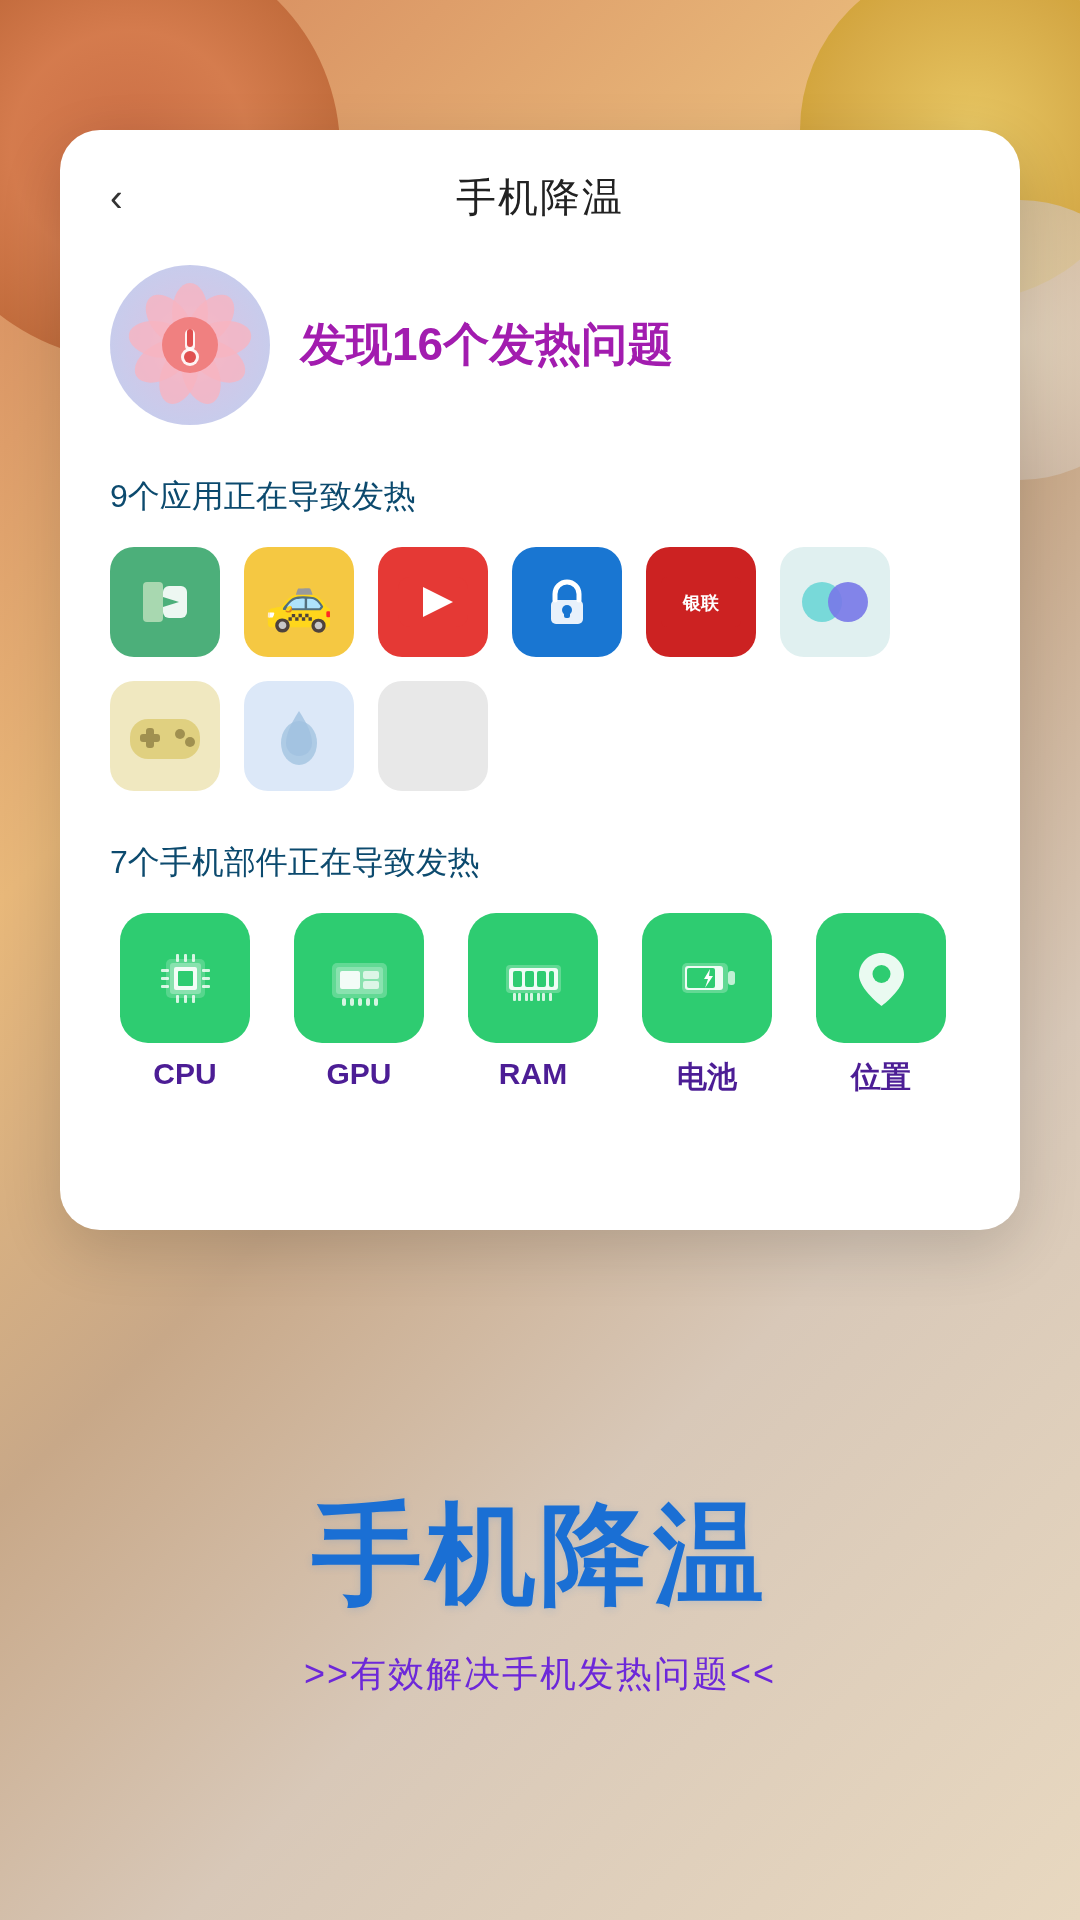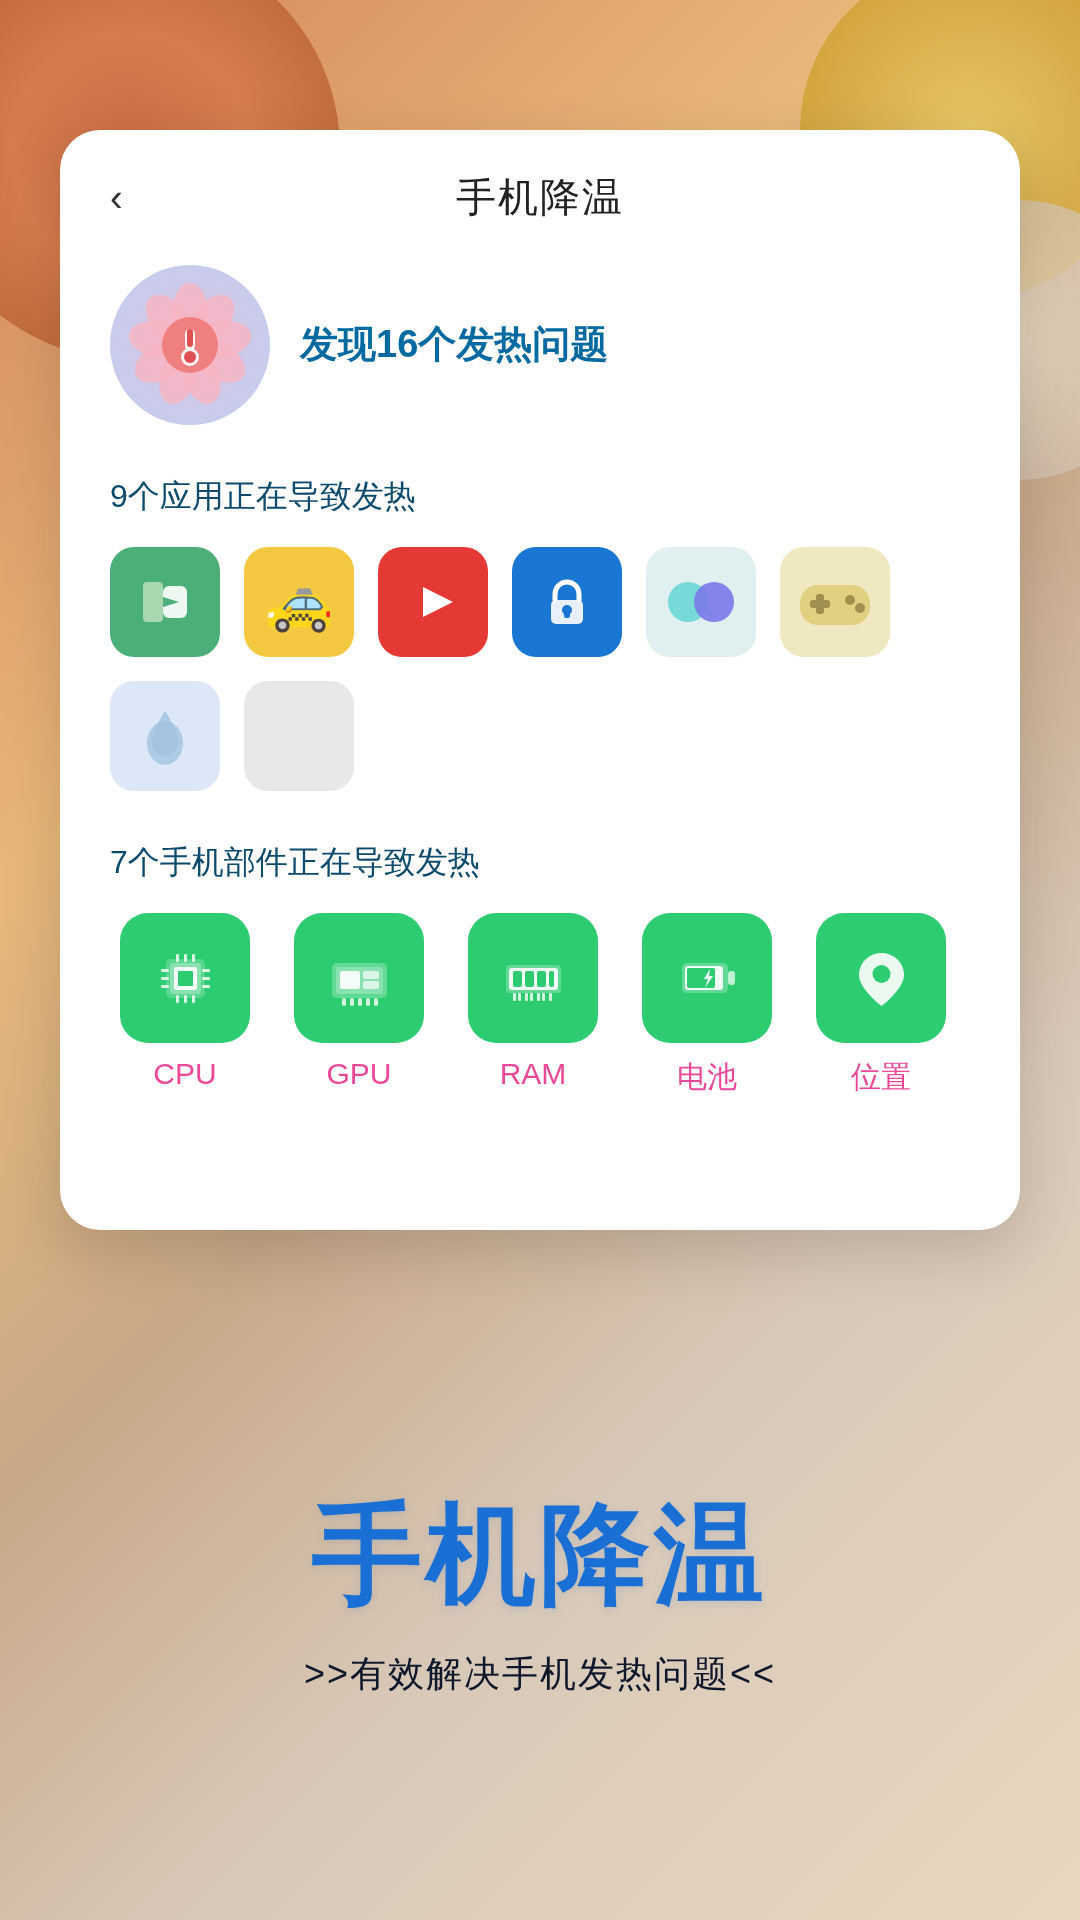--- a/index.html
+++ b/index.html
@@ -123,23 +123,23 @@
       position: relative;
       overflow: hidden;
     }
 
     .fan-svg {
       width: 150px;
       height: 150px;
     }
 
     .heat-text {
-      font-size: 38px;
+      font-size: 46px;
       font-weight: 600;
-      color: #0369a1;
+      color: #a21caf;
       line-height: 1.3;
     }
 
     
     .section-label {
       font-size: 32px;
       color: #0c4a6e;
       margin-bottom: 28px;
       font-weight: 400;
     }
@@ -200,22 +200,22 @@
       justify-content: center;
       color: white;
     }
 
     .component-icon-light {
       background: #a8e6c0;
     }
 
     .component-label {
       font-size: 30px;
-      color: #ec4899;
-      font-weight: 400;
+      color: #4c1d95;
+      font-weight: 700;
     }
 
     
     .bottom-section {
       position: absolute;
       bottom: 0;
       left: 0;
       right: 0;
       height: 600px;
       display: flex;
@@ -230,21 +230,21 @@
       font-size: 110px;
       font-weight: 800;
       color: #1a6fd4;
       letter-spacing: 4px;
       margin-bottom: 20px;
       text-shadow: 0 2px 8px rgba(26,111,212,0.15);
     }
 
     .subtitle {
       font-size: 36px;
-      color: #0f172a;
+      color: #6d28d9;
       letter-spacing: 2px;
     }
 
     
     .icon-svg {
       width: 75px;
       height: 75px;
       fill: white;
     }
   </style>
@@ -325,20 +325,26 @@
 
     <div class="app-icon-wrap app-icon-blue">
       <svg width="60" height="60" viewBox="0 0 60 60">
           <rect x="14" y="28" width="32" height="24" rx="5" fill="white" opacity="0.9"></rect>
           <path d="M18 28V22a12 12 0 0 1 24 0v6" stroke="white" stroke-width="5" fill="none" stroke-linecap="round"></path>
           <circle cx="30" cy="38" r="5" fill="#1976d2"></circle>
           <rect x="27" y="38" width="6" height="8" rx="2" fill="#1976d2"></rect>
         </svg>
     </div>
 
+    <div class="app-icon-wrap app-icon-unionpay">
+      <svg width="80" height="50" viewBox="0 0 80 50">
+          <rect width="80" height="50" rx="6" fill="#cc2222"></rect>
+          <text x="40" y="32" text-anchor="middle" fill="white" font-size="18" font-weight="bold">银联</text>
+        </svg>
+    </div>
 
     <div class="app-icon-wrap app-icon-teal">
       <svg width="70" height="60" viewBox="0 0 70 60">
           <circle cx="22" cy="30" r="20" fill="#6dd6d6" opacity="0.9"></circle>
           <circle cx="48" cy="30" r="20" fill="#7878e8" opacity="0.9"></circle>
         </svg>
     </div>
 
     <div class="app-icon-wrap app-icon-game">
       <svg width="80" height="65" viewBox="0 0 80 65">

